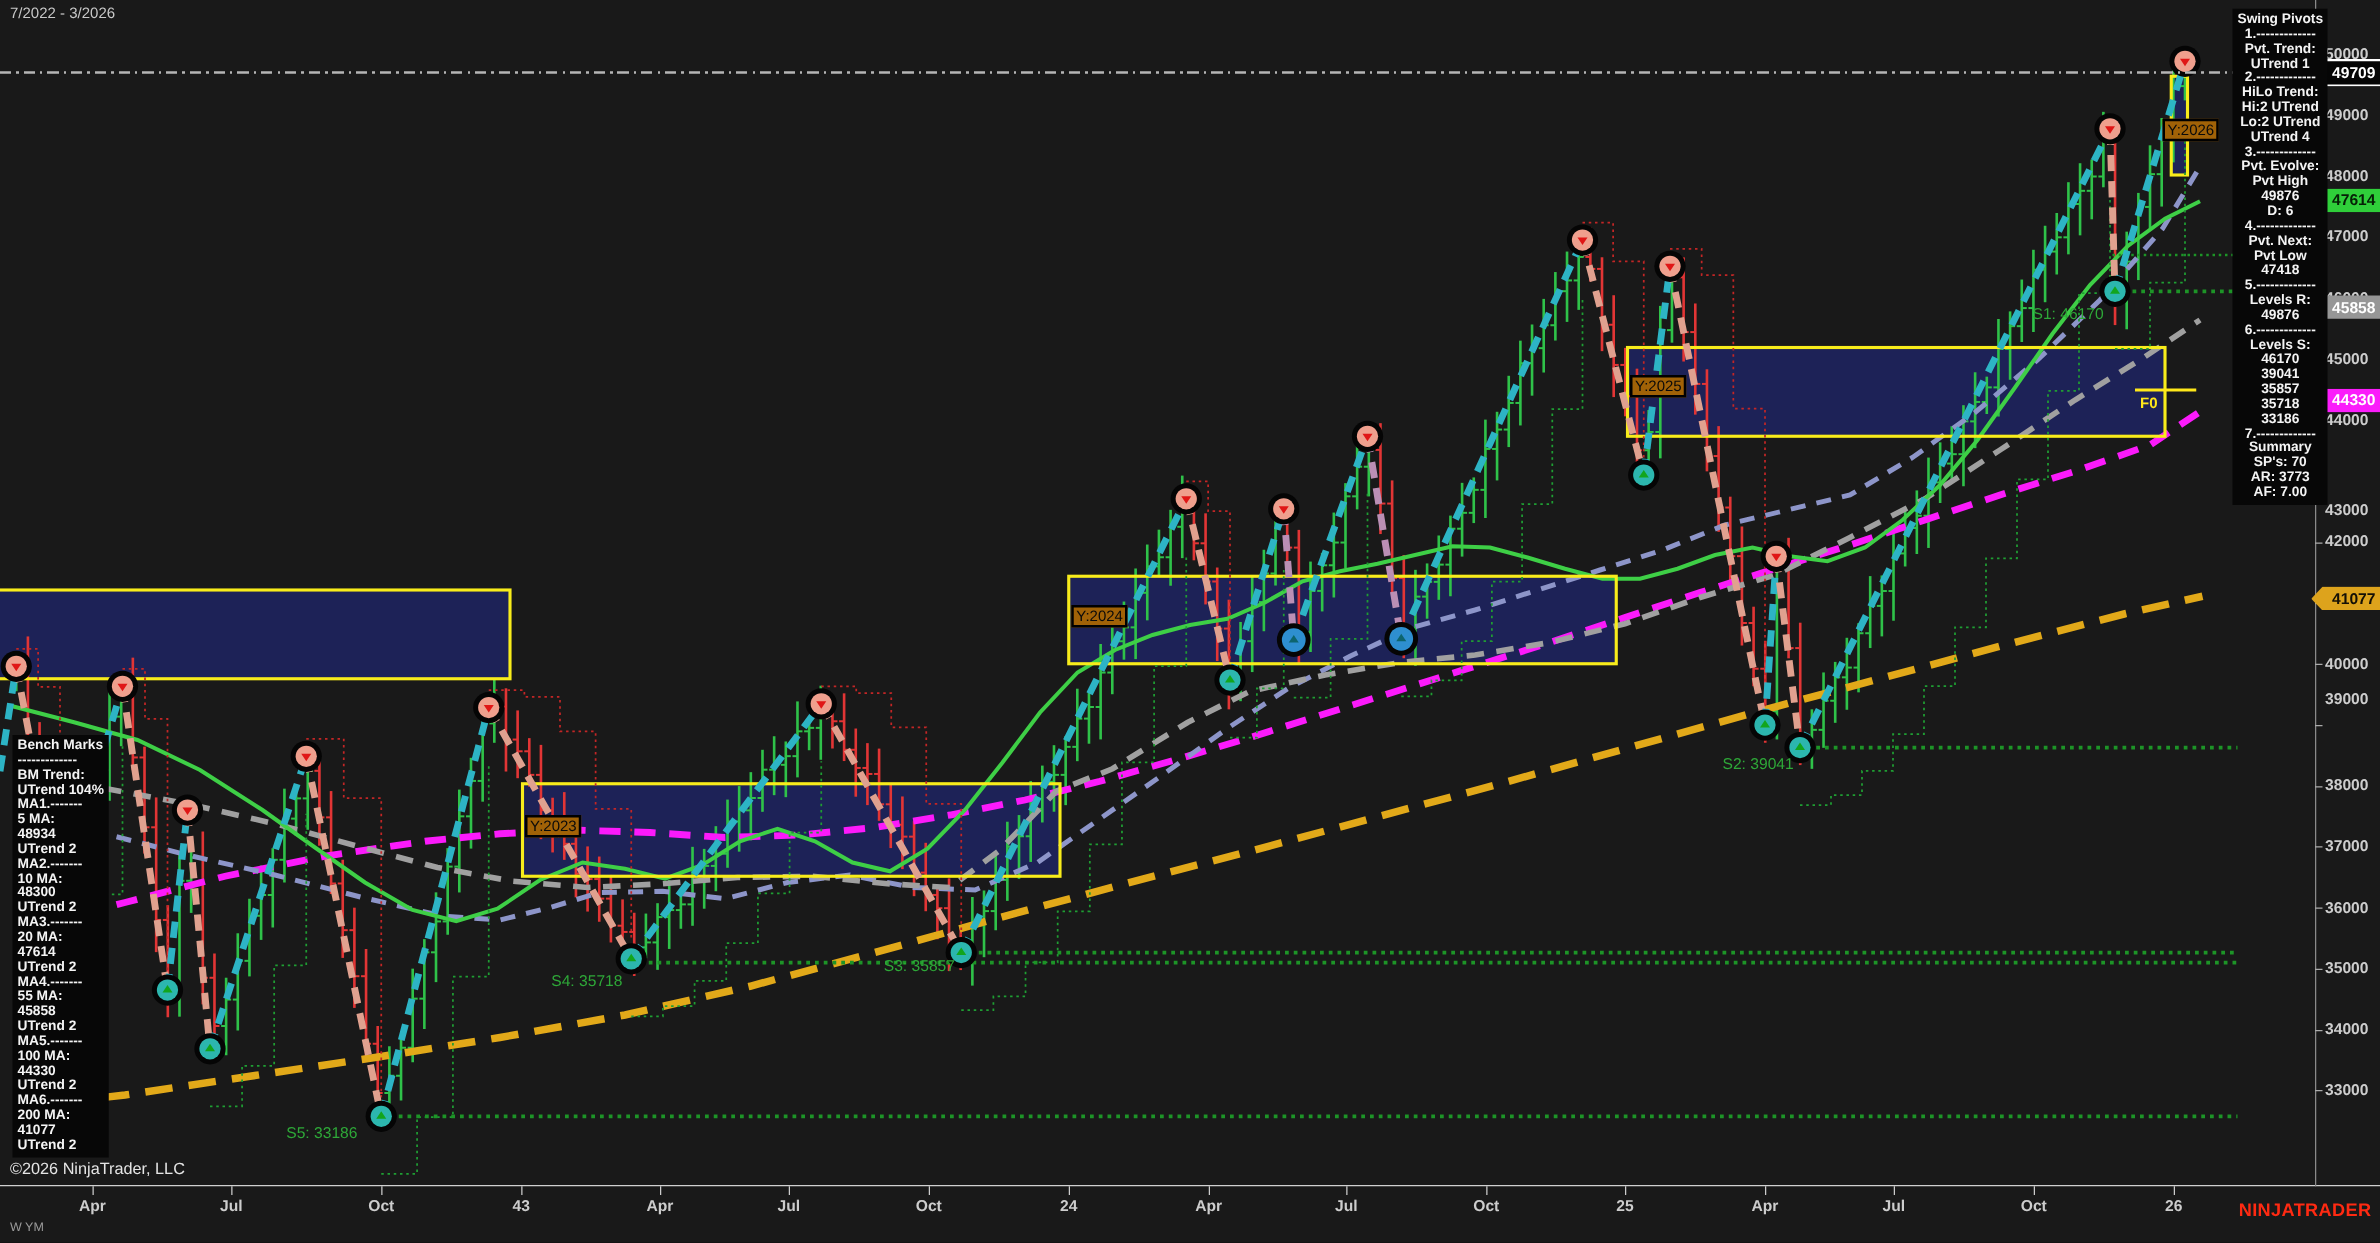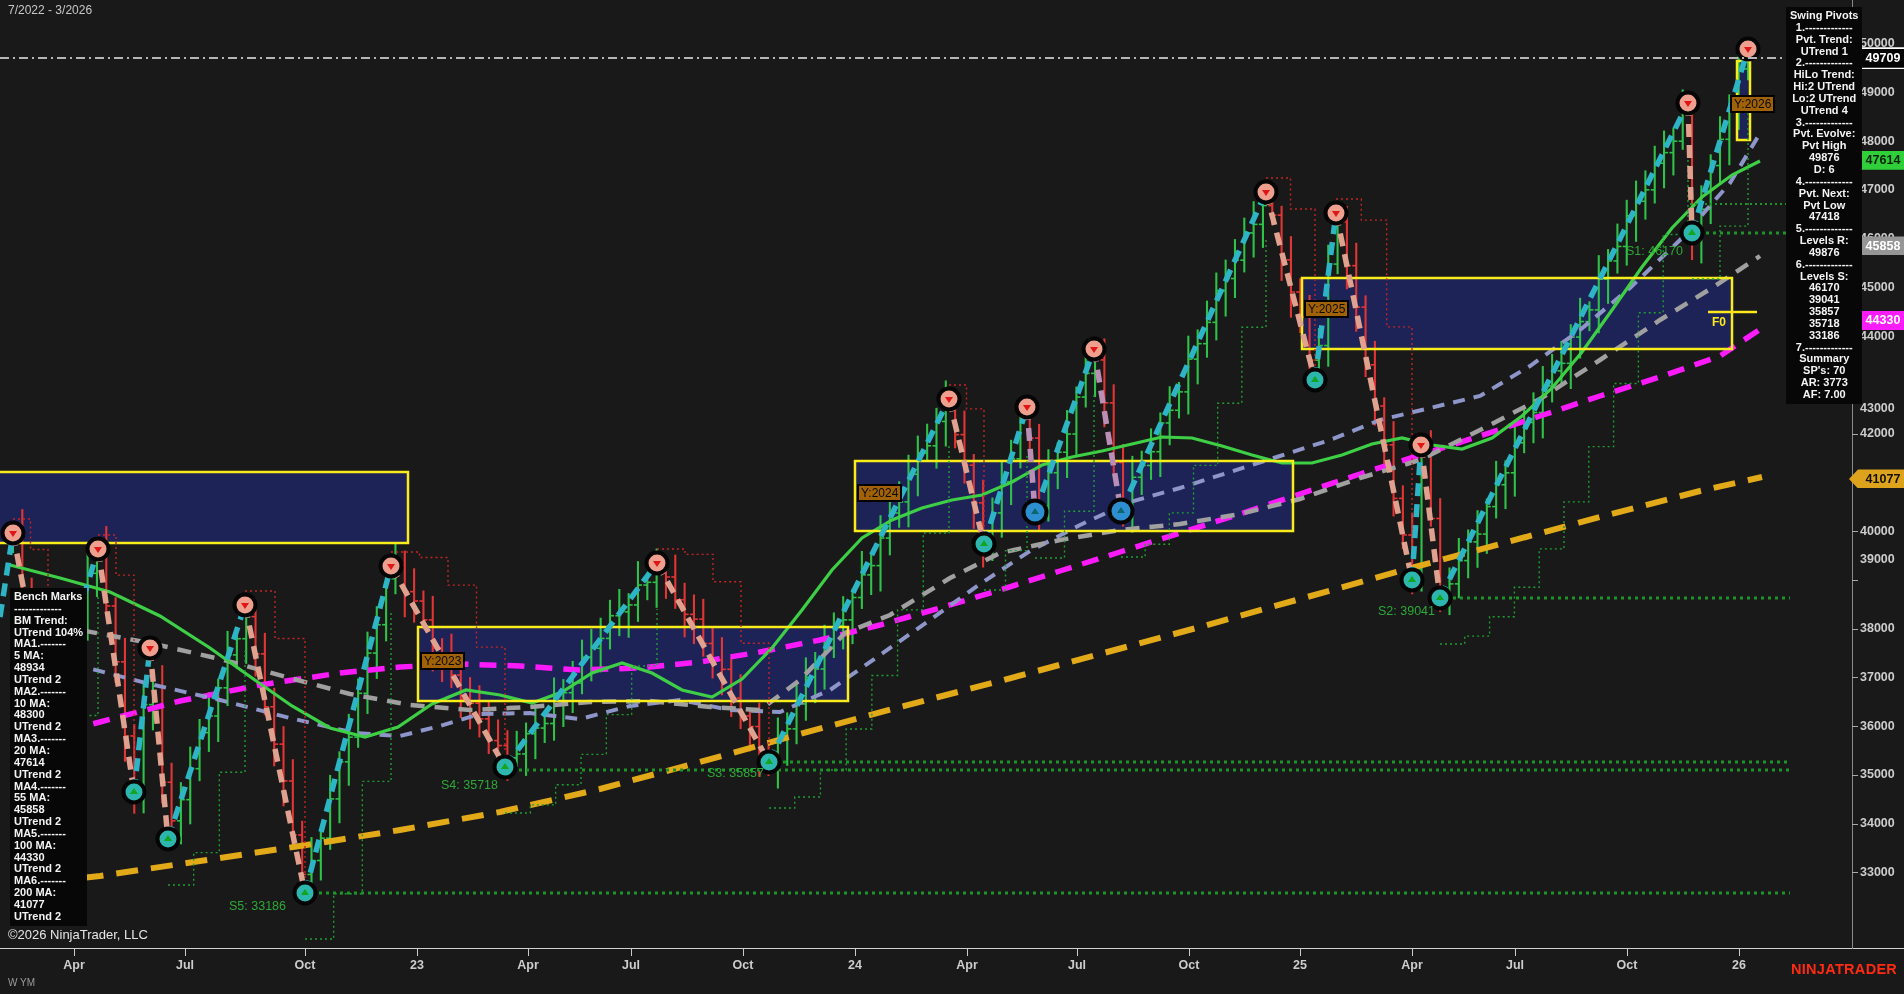--- a/index.html
+++ b/index.html
@@ -876,21 +876,21 @@
     <div class="abs y-label" style="left: 1860px; top: 84.75px;">49000</div>
     <div class="abs y-stub" style="top: 43.5px;"></div>
     <div class="abs y-label" style="left: 1860px; top: 36px;">50000</div>
     <div class="abs x-stub" style="left: 74px;"></div>
     <div class="abs x-label" style="left: 57px; top: 958px;">Apr</div>
     <div class="abs x-stub" style="left: 185px;"></div>
     <div class="abs x-label" style="left: 168px; top: 958px;">Jul</div>
     <div class="abs x-stub" style="left: 305px;"></div>
     <div class="abs x-label" style="left: 288px; top: 958px;">Oct</div>
     <div class="abs x-stub" style="left: 417px;"></div>
-    <div class="abs x-label" style="left: 400px; top: 958px;">23</div>
+    <div class="abs x-label" style="left: 400px; top: 958px;">43</div>
     <div class="abs x-stub" style="left: 528px;"></div>
     <div class="abs x-label" style="left: 511px; top: 958px;">Apr</div>
     <div class="abs x-stub" style="left: 631px;"></div>
     <div class="abs x-label" style="left: 614px; top: 958px;">Jul</div>
     <div class="abs x-stub" style="left: 743px;"></div>
     <div class="abs x-label" style="left: 726px; top: 958px;">Oct</div>
     <div class="abs x-stub" style="left: 855px;"></div>
     <div class="abs x-label" style="left: 838px; top: 958px;">24</div>
     <div class="abs x-stub" style="left: 967px;"></div>
     <div class="abs x-label" style="left: 950px; top: 958px;">Apr</div>

